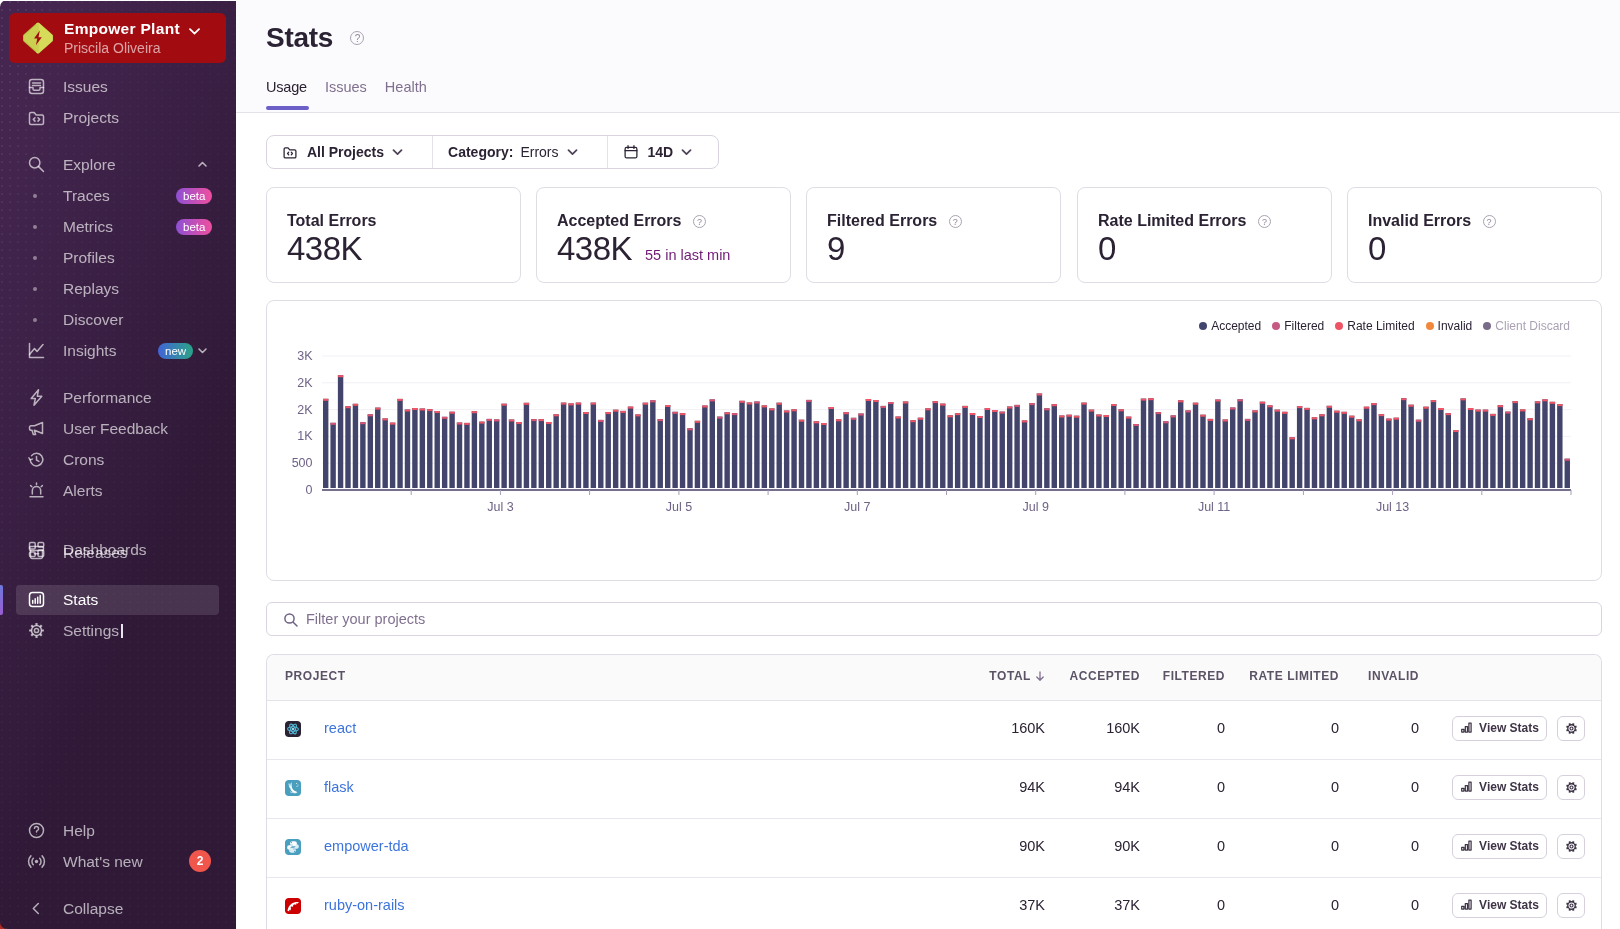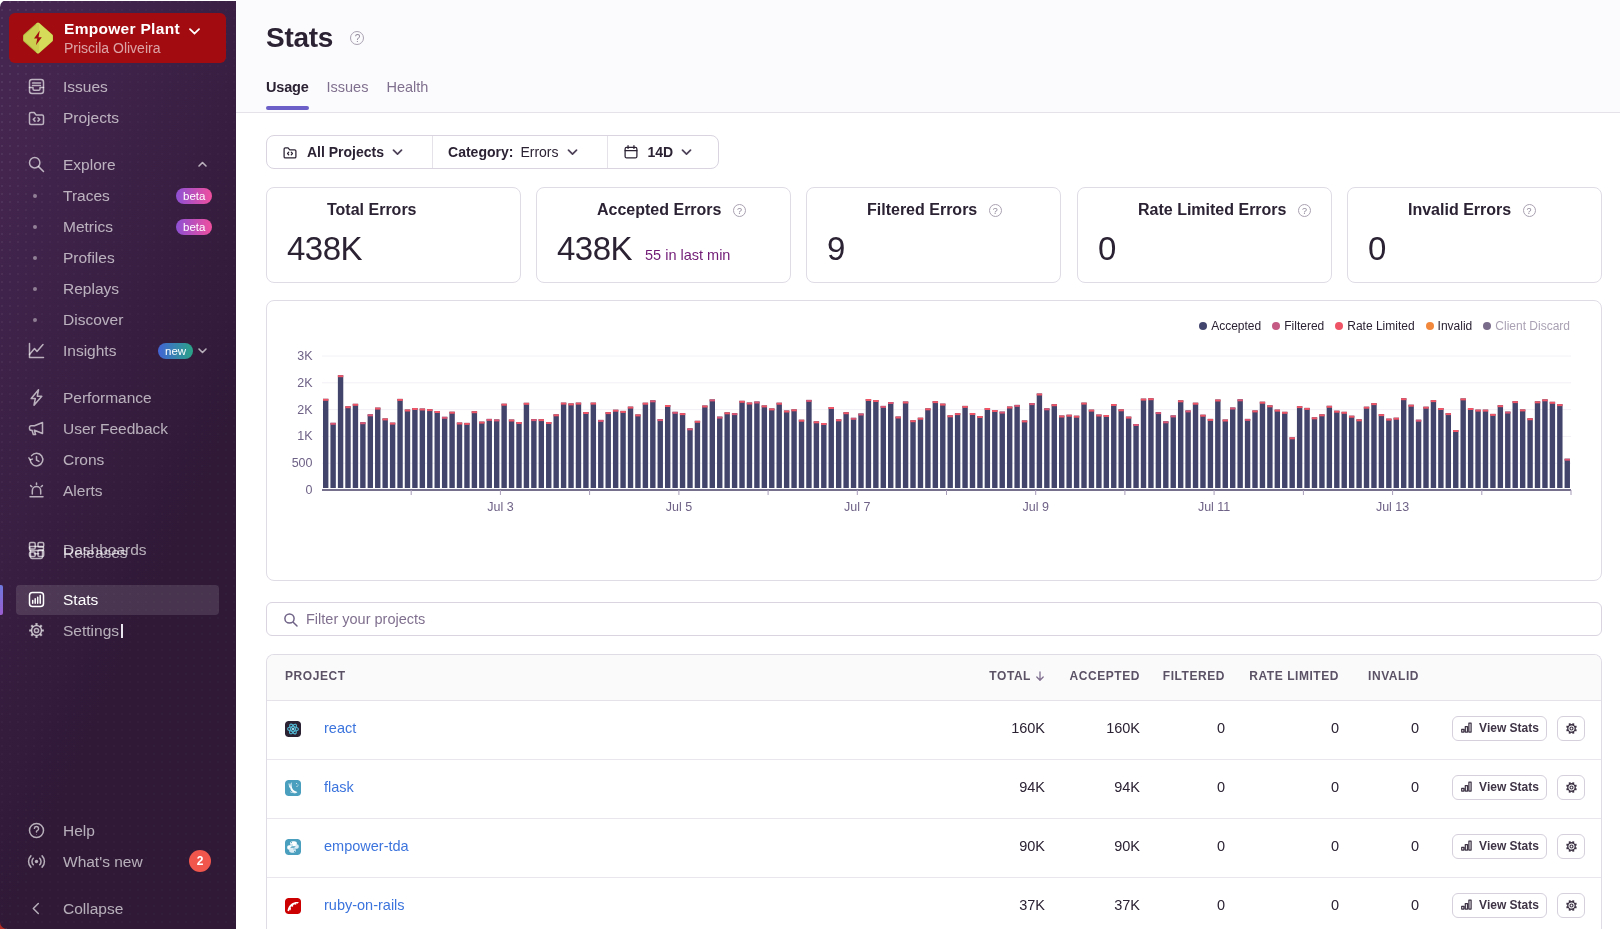--- a/index.html
+++ b/index.html
@@ -33,33 +33,33 @@
 .settingscaret { position:absolute; left:121px; top:624px; width:1.5px; height:14px; background:#e8e5ee; }
 
 .main { position:absolute; left:236px; top:0; width:1280px; height:929px; background:#fff; }
 .topband { position:absolute; left:0; top:0; width:1384px; height:113px; background:#fbfafc; border-bottom:1px solid #e6e2ea; }
 .title { position:absolute; left:30px; top:22px; font-size:28px; font-weight:700; color:#2b2233; letter-spacing:-0.3px; }
 .qmark { display:inline-block; width:13px; height:13px; border:1px solid #aaa2b2; border-radius:50%; color:#8f8799; font-size:9px; font-weight:400; text-align:center; line-height:12px; letter-spacing:0; vertical-align:2px; }
 .title .qmark { width:14px; height:14px; font-size:10px; line-height:13px; vertical-align:5px; }
 .title .qmark { margin-left:10px; }
 .tabs { position:absolute; left:30px; top:79px; font-size:14.5px; }
 .tab { display:inline-block; margin-right:18px; color:#80708f; }
-.tab.active { color:#2b2233; font-weight:700; letter-spacing:-0.2px; }
+.tab.active { color:#2b2233; font-weight:400; letter-spacing:-0.2px; }
 .underline { position:absolute; left:30px; top:106px; width:43px; height:4px; background:#6c5fc7; border-radius:2px; }
 
 .filterbar { position:absolute; left:30px; top:135px; height:34px; background:#fff; border:1px solid #d9d4e0; border-radius:8px; display:flex; align-items:center; color:#2b2233; font-size:14px;gap:14px; }
 .fseg { display:flex; align-items:center; padding:0 15px; height:100%; }
 .fseg:last-child { padding-right:26px; }
 .fseg + .fseg { border-left:1px solid #e6e2ea; }
 .fseg b { font-weight:700; }
 .fseg .chev { margin-left:8px; }
 
 .card { position:absolute; background:#fff; border:1px solid #e0dce6; border-radius:8px; }
 .scard { top:187px; width:255px; height:96px; }
-.scard .ct { position:absolute; left:20px; top:13px; font-size:16px; font-weight:700; color:#2b2233; white-space:nowrap;margin-left:40px; }
+.scard .ct { position:absolute; left:20px; top:24px; font-size:16px; font-weight:700; color:#2b2233; white-space:nowrap; }
 .scard .ct .qmark { margin-left:7px; vertical-align:1px; }
 .scard .cv { position:absolute; left:20px; top:42px; font-size:33px; color:#2b2233; letter-spacing:-0.5px; }
 .scard .cg { position:absolute; top:59px; font-size:14.5px; color:#701a75; white-space:nowrap; }
 
 .chartcard { left:30px; top:300px; width:1336px; height:281px; }
 .legend { position:absolute; right:31px; top:18px; display:flex; align-items:center; font-size:12px; color:#2b2233; }
 .legend .li:first-child { margin-left:0; }
 .legend .li { display:flex; align-items:center; margin-left:11px; }
 .legend .ld { width:8px; height:8px; border-radius:50%; margin-right:4px; }
 .daterow { position:absolute; left:0; right:0; top:236px; height:44px; border-top:1px solid #e6e2ea; font-size:14px; }

